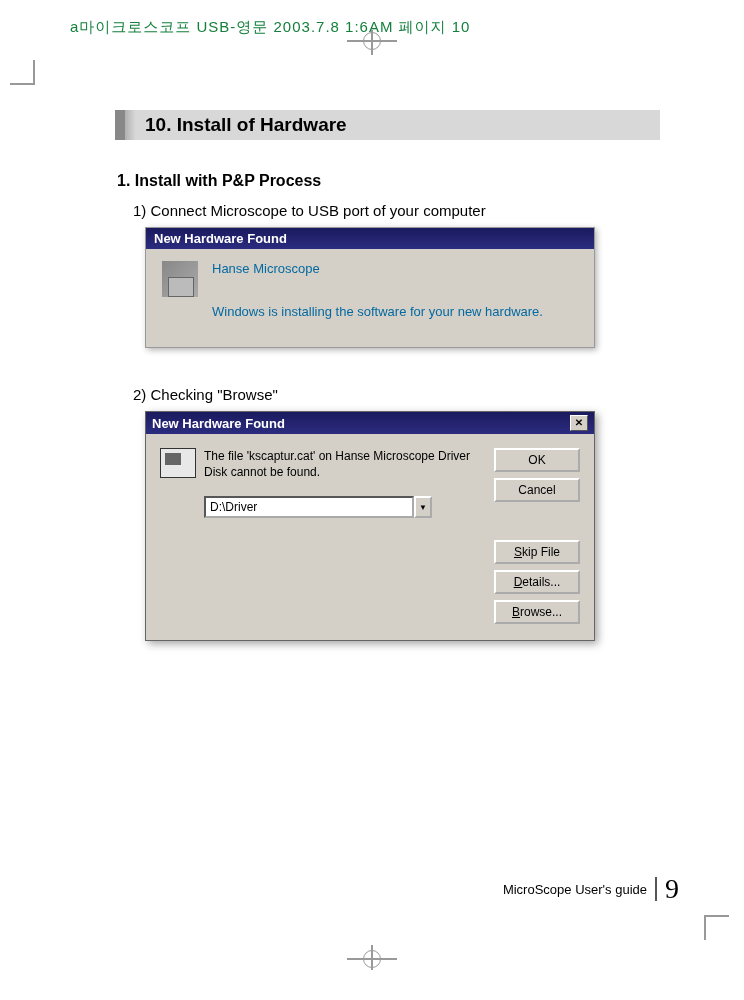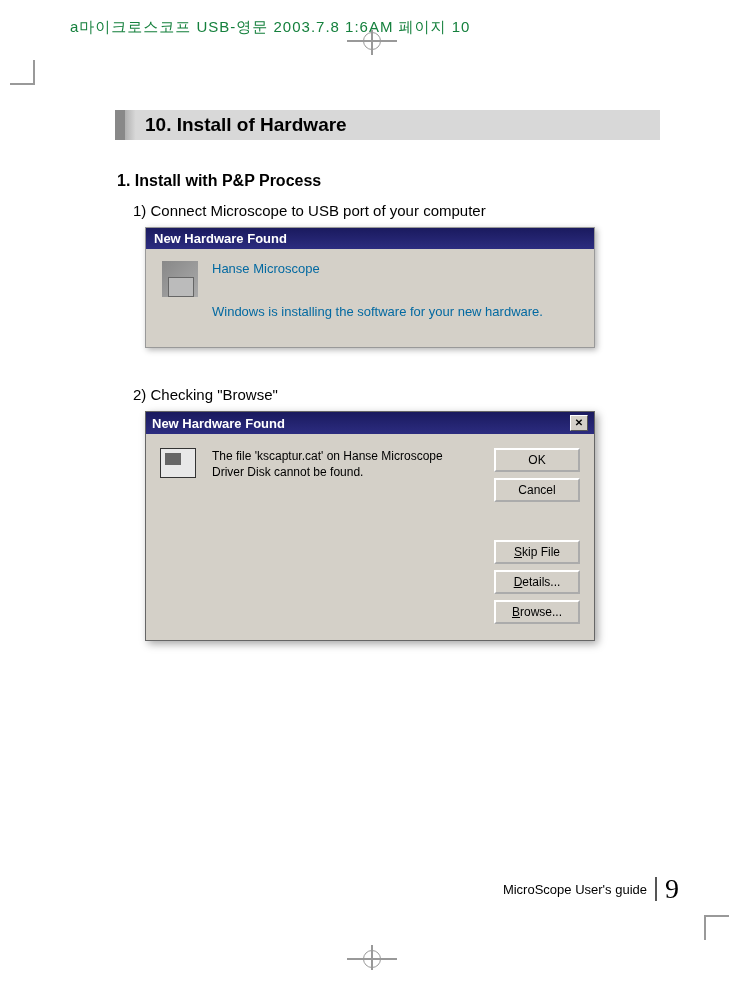--- a/index.html
+++ b/index.html
@@ -209,21 +209,21 @@
       font-weight: bold;
       display: flex;
       align-items: center;
       justify-content: center;
       line-height: 1;
     }
     .win-body-2 {
       background: #d4d0c8;
       padding: 14px 14px 16px 14px;
       display: flex;
-      gap: 16px;
+      gap: 8px;
       font-family: 'MS Sans Serif', Arial, sans-serif;
     }
     .win-icon-2 {
       width: 36px;
       height: 30px;
       flex-shrink: 0;
       background: #e8e8e8;
       border: 1px solid #333;
       position: relative;
     }
@@ -350,20 +350,24 @@
 
   <div class="screenshot-2">
     <div class="win-titlebar-2">
       <span>New Hardware Found</span>
       <span class="close-btn">✕</span>
     </div>
     <div class="win-body-2">
       <div class="win-icon-2"></div>
       <div class="win-main-col">
         <div class="win-msg-1">The file 'kscaptur.cat' on Hanse Microscope Driver Disk cannot be found.</div>
+        <div class="dropdown-row">
+          <div class="dropdown-input">D:\Driver</div>
+          <div class="dropdown-arrow">▼</div>
+        </div>
       </div>
       <div class="buttons-col">
         <div class="win-button">OK</div>
         <div class="win-button">Cancel</div>
         <div class="button-gap"></div>
         <div class="win-button"><span class="underline-char">S</span><span>kip File</span></div>
         <div class="win-button"><span class="underline-char">D</span><span>etails...</span></div>
         <div class="win-button"><span class="underline-char">B</span><span>rowse...</span></div>
       </div>
     </div>

